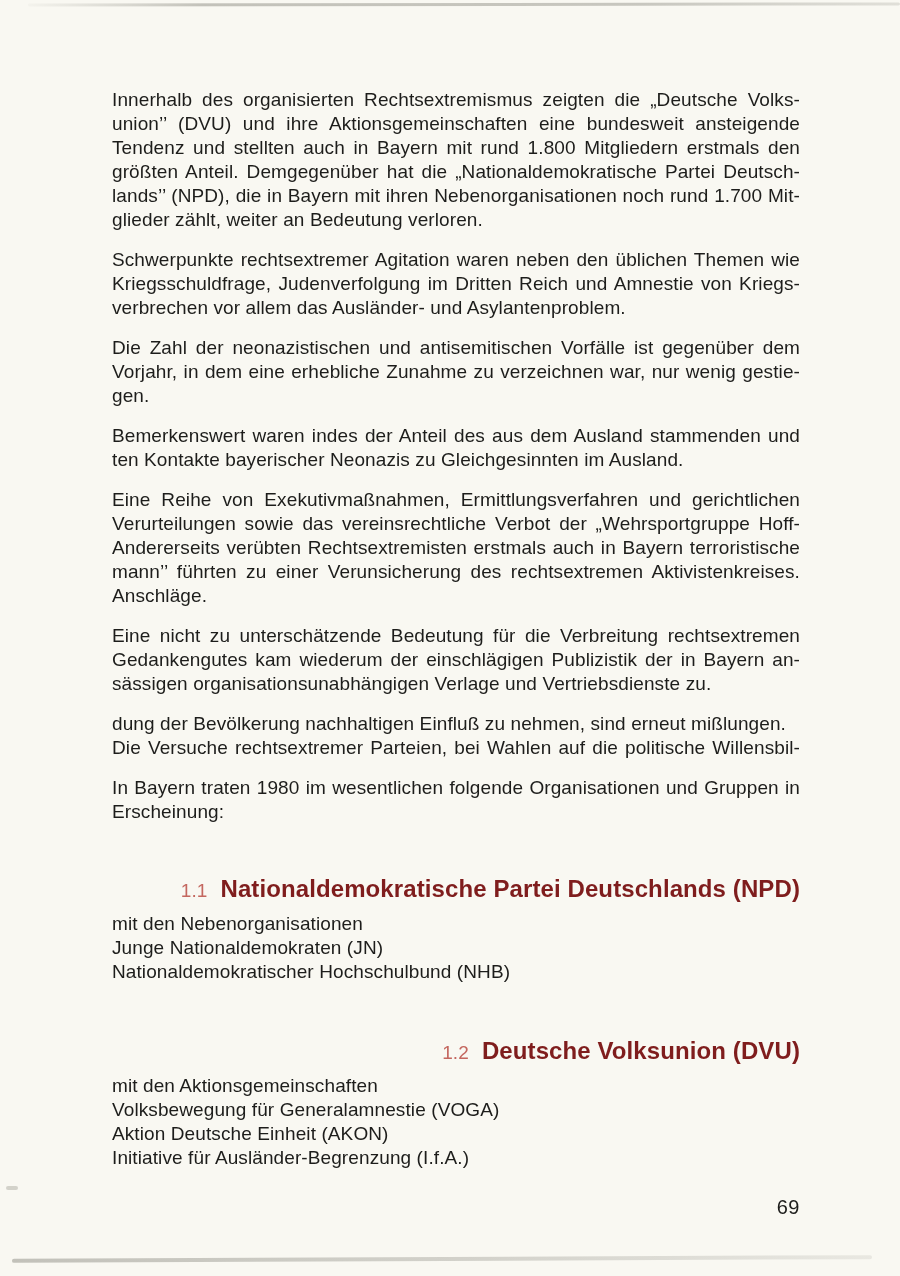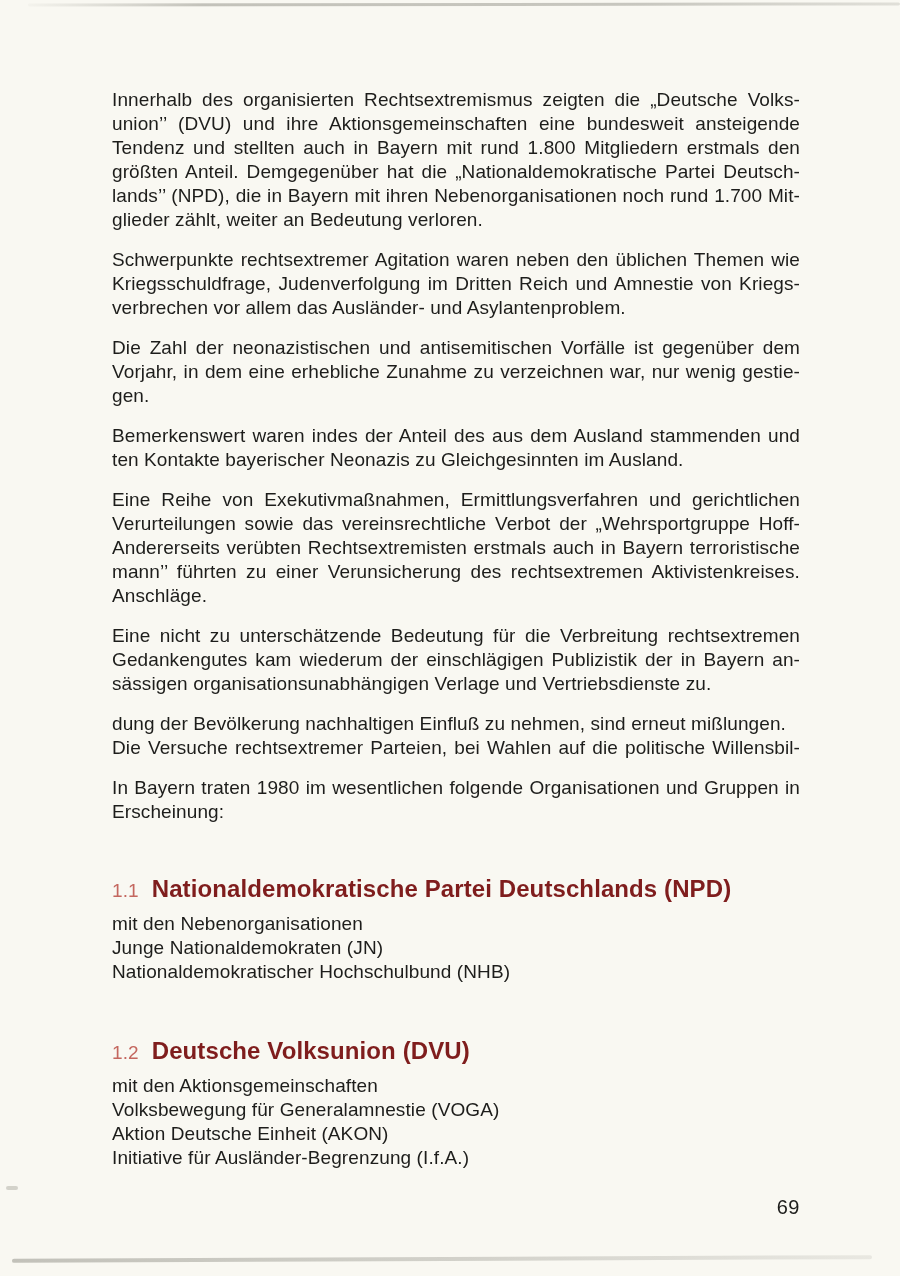--- a/index.html
+++ b/index.html
@@ -36,21 +36,21 @@
     font-size: 19px; line-height: 24px;
     letter-spacing: 0.1px;
   }
   .para { margin: 0 0 16px 0; }
   .tline { text-align: justify; text-align-last: justify; }
   .tline-last { text-align-last: left; }
   .section { margin-top: 52px; }
   .section + .section { margin-top: 54px; }
   .section-heading {
     display: flex; align-items: baseline; gap: 13px;
-    margin-bottom: 8px; line-height: 26px;
+    margin-bottom: 8px; line-height: 26px; justify-content: flex-end;
   }
   .section-number {
     color: #c4675f; font-size: 19px; font-weight: 400;
   }
   .section-title {
     color: #7f1d1d; font-size: 24px; font-weight: 700;
     letter-spacing: 0.1px;
   }
   .section-lines .tline { text-align: left; text-align-last: left; }
   .page-number {

